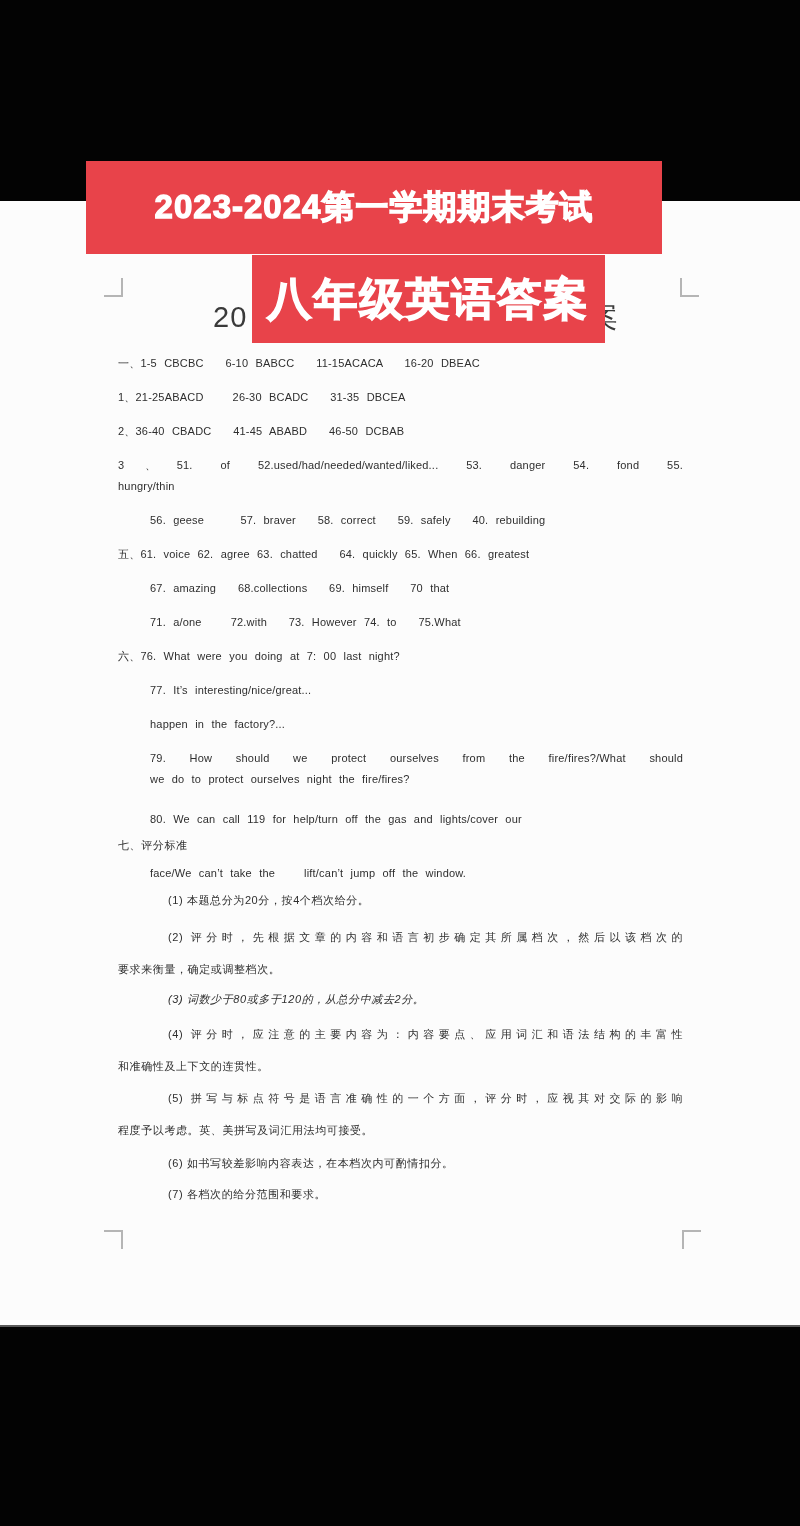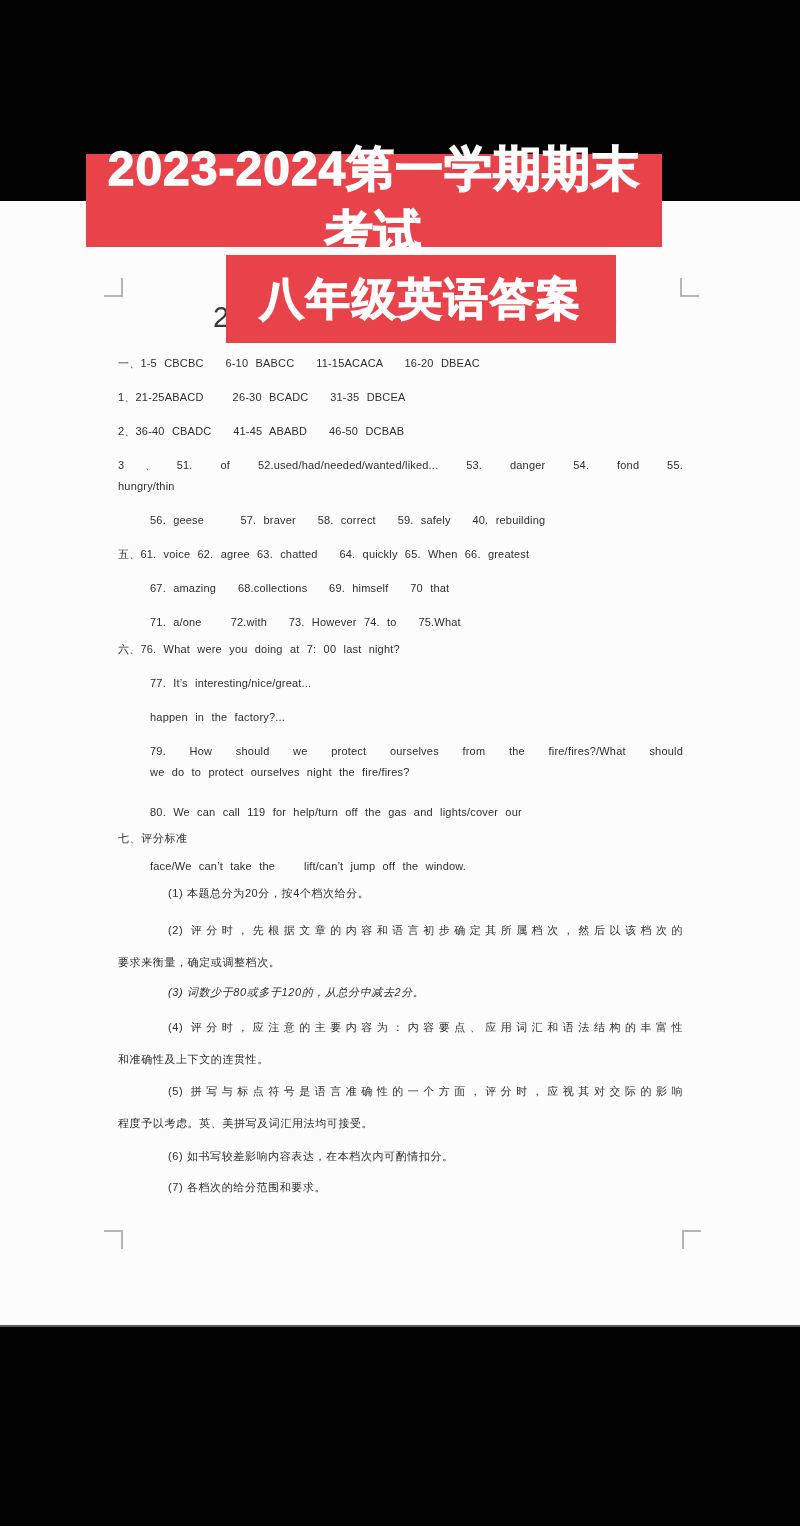--- a/index.html
+++ b/index.html
@@ -10,22 +10,22 @@
   }
   .band{position:absolute;left:0;width:800px;background:#030303;}
   .band.top{top:0;height:201px;}
   .band.bottom{top:1325px;height:201px;border-top:2px solid #5a5a5a;box-sizing:border-box;}
   .paper{position:absolute;left:0;top:201px;width:800px;height:1124px;background:#fcfcfc;}
   .banner{
     position:absolute;display:flex;align-items:center;justify-content:center;
     color:#fff;font-weight:800;z-index:3;text-align:center;
     -webkit-text-stroke:1.3px #ffffff;
   }
-  .banner1{left:86px;top:154px;width:576px;height:93px;font-size:48px;letter-spacing:1px;}
-  .banner2{left:226px;top:255px;width:390px;height:88px;font-size:44px;letter-spacing:2px;}
+  .banner1{left:86px;top:161px;width:576px;height:93px;font-size:33px;letter-spacing:1px;}
+  .banner2{left:252px;top:255px;width:353px;height:88px;font-size:44px;letter-spacing:2px;}
   .tfrag{position:absolute;z-index:1;color:#3a3a3a;font-size:29px;letter-spacing:1px;}
   .tfrag.left{left:213px;top:301px;}
   .tfrag.right{left:589px;top:298px;}
   .cropmark{position:absolute;width:17px;height:17px;z-index:2;}
   .cm-tl{left:104px;top:278px;border-right:2px solid #b5b5b5;border-bottom:2px solid #b5b5b5;}
   .cm-tr{left:680px;top:278px;border-left:2px solid #b5b5b5;border-bottom:2px solid #b5b5b5;}
   .cm-bl{left:104px;top:1230px;border-right:2px solid #b5b5b5;border-top:2px solid #b5b5b5;}
   .cm-br{left:682px;top:1230px;border-left:2px solid #b5b5b5;border-top:2px solid #b5b5b5;}
   .content{position:absolute;left:118px;top:353px;width:565px;z-index:2;}
   .line{
@@ -66,21 +66,21 @@
 
   <div class="content">
       <div class="line ind0 eng" style="margin-bottom: 13px;">一、1-5 CBCBC   6-10 BABCC   11-15ACACA   16-20 DBEAC</div>
       <div class="line ind0 eng" style="margin-bottom: 13px;">1、21-25ABACD    26-30 BCADC   31-35 DBCEA</div>
       <div class="line ind0 eng" style="margin-bottom: 13px;">2、36-40 CBADC   41-45 ABABD   46-50 DCBAB</div>
       <div class="line ind0 just eng" style="margin-bottom: 0px;">3、51. of  52.used/had/needed/wanted/liked...  53. danger  54. fond 55.</div>
       <div class="line ind0 eng" style="margin-bottom: 13px;">hungry/thin</div>
       <div class="line ind1 eng" style="margin-bottom: 13px;">56. geese     57. braver   58. correct   59. safely   40. rebuilding</div>
       <div class="line ind0 eng" style="margin-bottom: 13px;">五、61. voice 62. agree 63. chatted   64. quickly 65. When 66. greatest</div>
       <div class="line ind1 eng" style="margin-bottom: 13px;">67. amazing   68.collections   69. himself   70 that</div>
-      <div class="line ind1 eng" style="margin-bottom: 6px;">71. a/one    72.with   73. However 74. to   75.What</div>
+      <div class="line ind1 eng" style="margin-bottom: 13px;">71. a/one    72.with   73. However 74. to   75.What</div>
       <div class="line ind0 eng" style="margin-bottom: 13px;">六、76. What were you doing at 7: 00 last night?</div>
       <div class="line ind1 eng" style="margin-bottom: 13px;">77. It’s interesting/nice/great...</div>
       <div class="line ind1 eng" style="margin-bottom: 13px;">happen in the factory?...</div>
       <div class="line ind1 just eng" style="margin-bottom: 0px;">79. How should we protect ourselves from the fire/fires?/What should</div>
       <div class="line ind1 eng" style="margin-bottom: 19px;">we do to protect ourselves night the fire/fires?</div>
       <div class="line ind1 eng" style="margin-bottom: 5px;">80. We can call 119 for help/turn off the gas and lights/cover our</div>
       <div class="line ind0 cjk" style="margin-bottom: 7px;">七、评分标准</div>
       <div class="line ind1 eng" style="margin-bottom: 6px;">face/We can’t take the    lift/can’t jump off the window.</div>
       <div class="line ind2 cjk" style="margin-bottom: 16px;">(1) 本题总分为20分，按4个档次给分。</div>
       <div class="line ind2 just cjk" style="margin-bottom: 11px;">(2) 评分时，先根据文章的内容和语言初步确定其所属档次，然后以该档次的</div>

